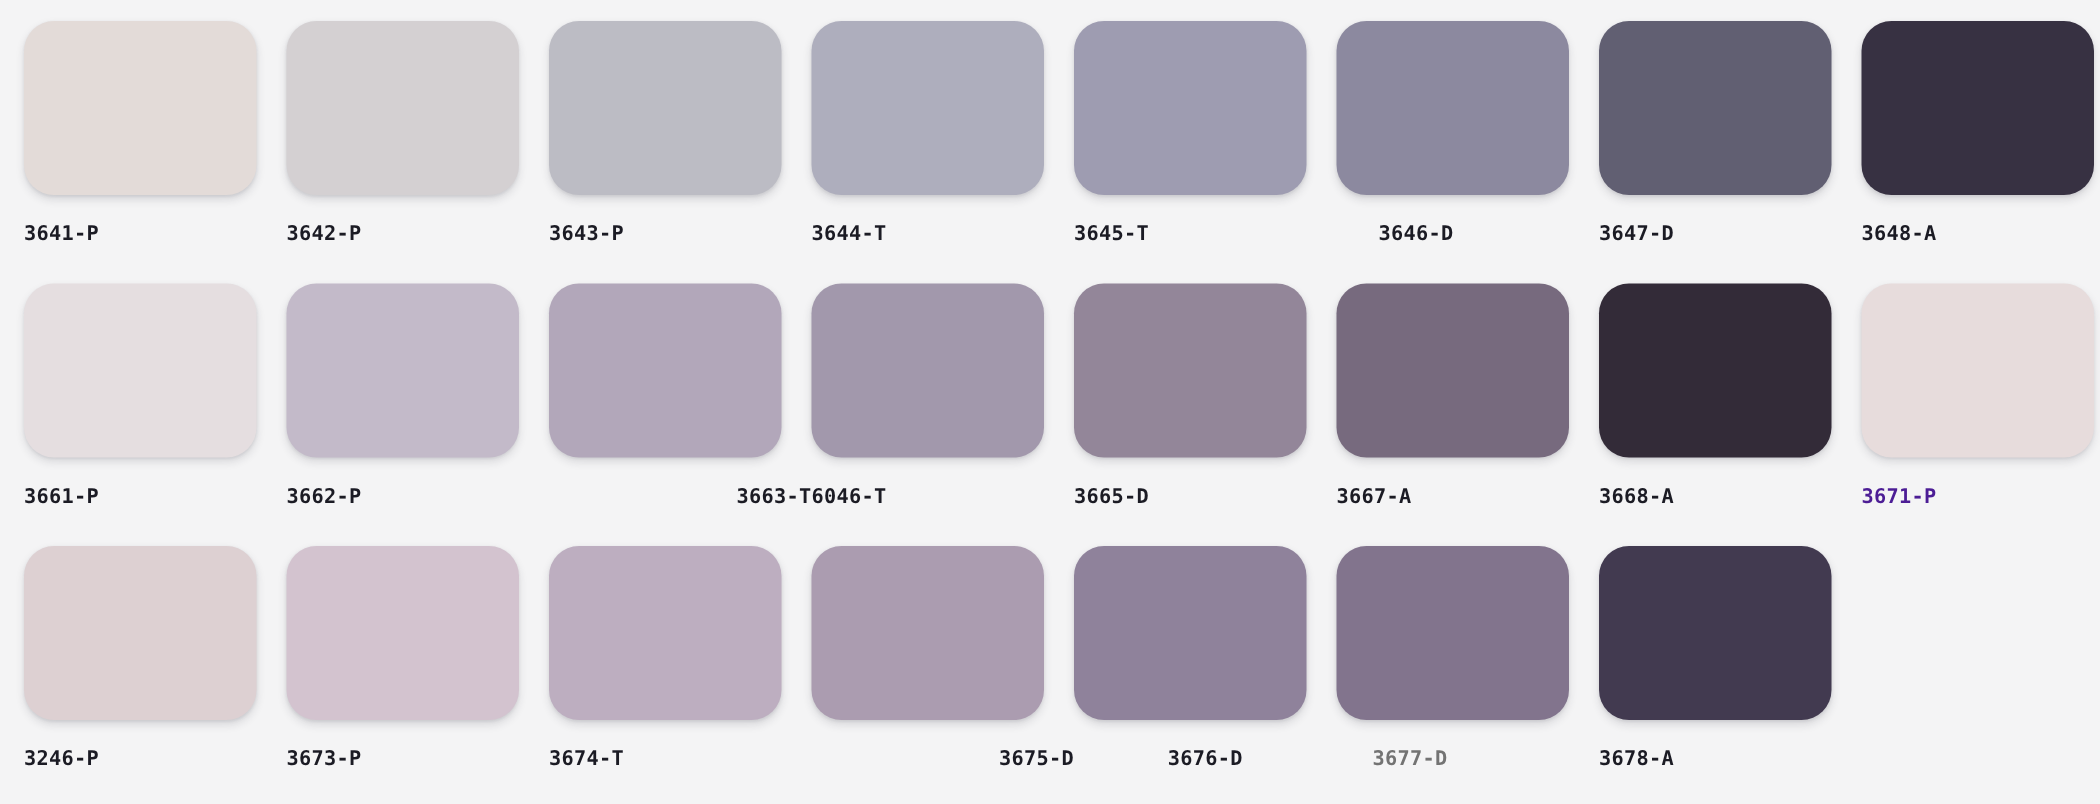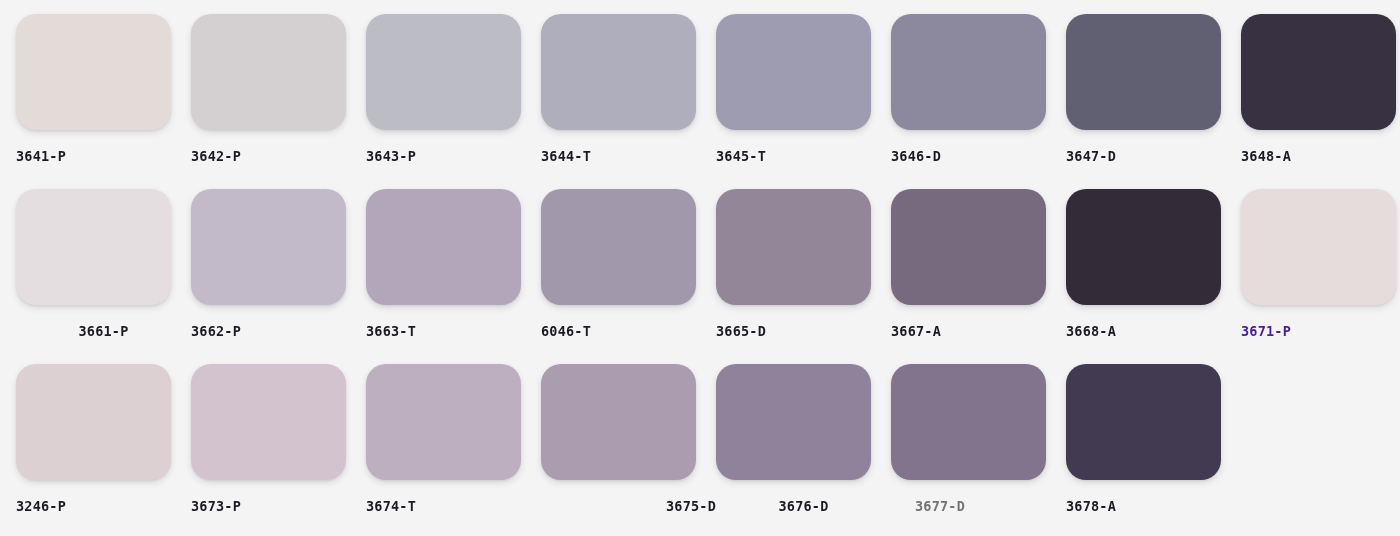--- a/index.html
+++ b/index.html
@@ -68,41 +68,41 @@
     <div class="swatch-cell">
       <div class="swatch-chip" style="background: rgb(174, 174, 189);"></div>
       <div class="swatch-label" style="color: rgb(27, 27, 36);">3644-T</div>
     </div>
     <div class="swatch-cell">
       <div class="swatch-chip" style="background: rgb(158, 156, 177);"></div>
       <div class="swatch-label" style="color: rgb(27, 27, 36);">3645-T</div>
     </div>
     <div class="swatch-cell">
       <div class="swatch-chip" style="background: rgb(140, 137, 159);"></div>
-      <div class="swatch-label" style="color: rgb(27, 27, 36);">3646-D</div>
+      <div class="swatch-label" style="color: rgb(27, 27, 36); margin-left: 28px;">3646-D</div>
     </div>
     <div class="swatch-cell">
       <div class="swatch-chip" style="background: rgb(97, 95, 114);"></div>
       <div class="swatch-label" style="color: rgb(27, 27, 36);">3647-D</div>
     </div>
     <div class="swatch-cell">
       <div class="swatch-chip" style="background: rgb(55, 49, 66);"></div>
       <div class="swatch-label" style="color: rgb(27, 27, 36);">3648-A</div>
     </div>
     <div class="swatch-cell">
       <div class="swatch-chip" style="background: rgb(229, 222, 224);"></div>
-      <div class="swatch-label" style="color: rgb(27, 27, 36); text-align: center;">3661-P</div>
+      <div class="swatch-label" style="color: rgb(27, 27, 36);">3661-P</div>
     </div>
     <div class="swatch-cell">
       <div class="swatch-chip" style="background: rgb(195, 186, 201);"></div>
       <div class="swatch-label" style="color: rgb(27, 27, 36);">3662-P</div>
     </div>
     <div class="swatch-cell">
       <div class="swatch-chip" style="background: rgb(178, 167, 186);"></div>
-      <div class="swatch-label" style="color: rgb(27, 27, 36);">3663-T</div>
+      <div class="swatch-label" style="color: rgb(27, 27, 36); text-align: right;">3663-T</div>
     </div>
     <div class="swatch-cell">
       <div class="swatch-chip" style="background: rgb(162, 152, 172);"></div>
       <div class="swatch-label" style="color: rgb(27, 27, 36);">6046-T</div>
     </div>
     <div class="swatch-cell">
       <div class="swatch-chip" style="background: rgb(147, 134, 153);"></div>
       <div class="swatch-label" style="color: rgb(27, 27, 36);">3665-D</div>
     </div>
     <div class="swatch-cell">

